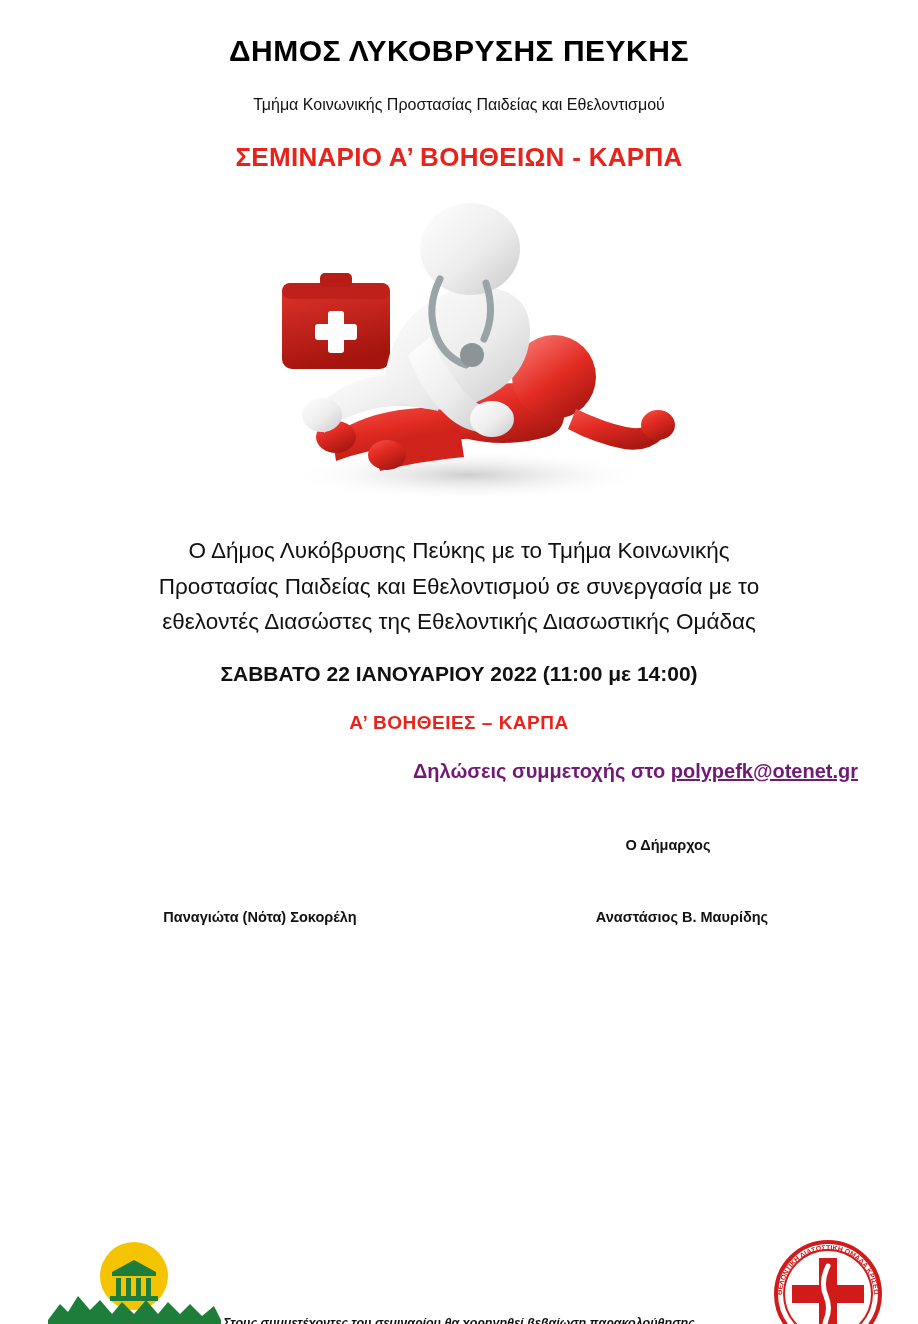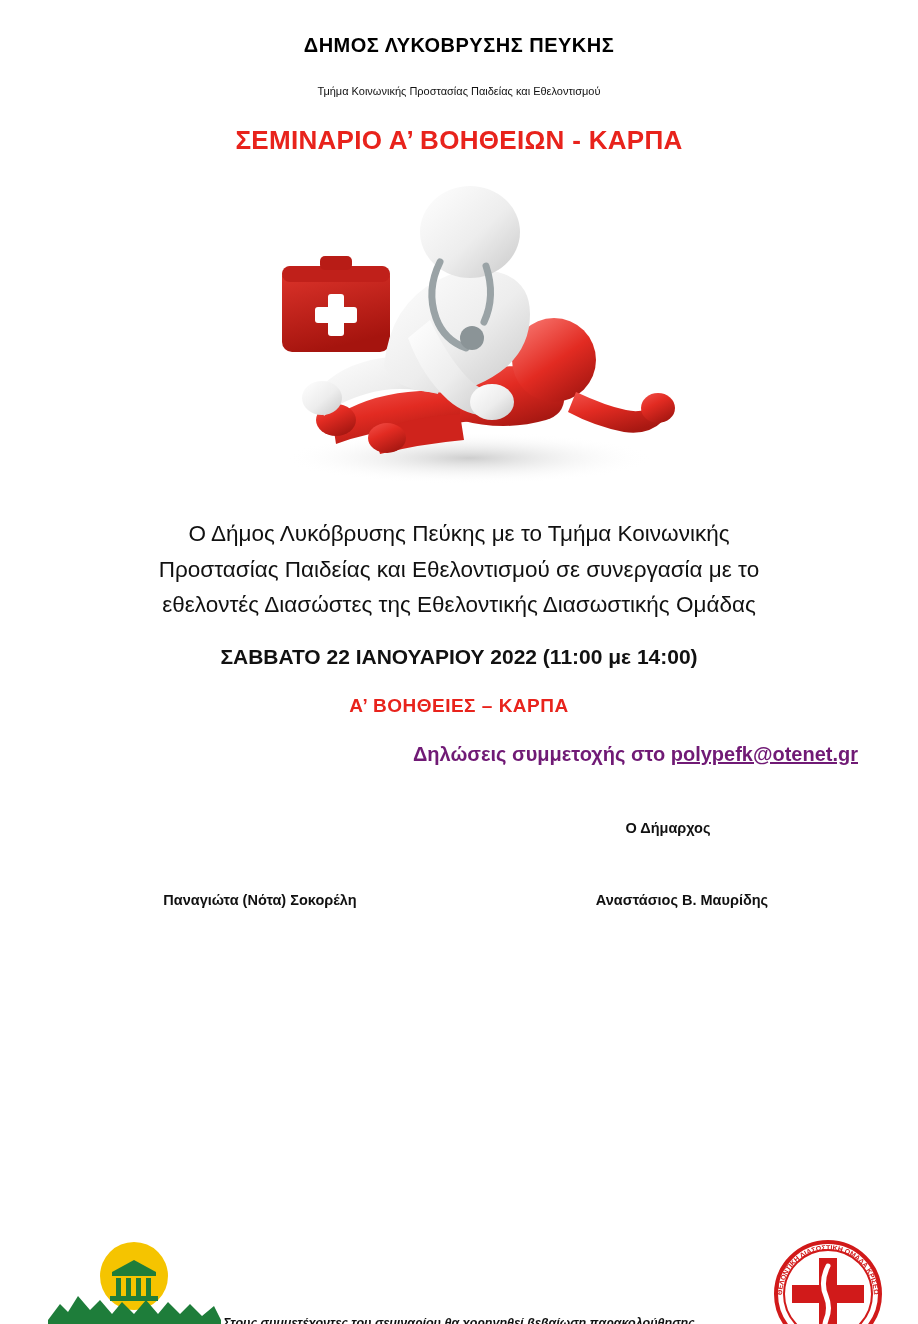--- a/index.html
+++ b/index.html
@@ -17,29 +17,29 @@
   }
   .page {
     position: relative;
     width: 918px;
     height: 1324px;
     box-sizing: border-box;
     padding: 0 60px;
   }
   .municipality-title {
     text-align: center;
-    font-size: 20px;
+    font-size: 30px;
     font-weight: bold;
     letter-spacing: 0.5px;
     color: #000000;
     margin-top: 34px;
   }
   .department-line {
     text-align: center;
-    font-size: 11px;
+    font-size: 16px;
     color: #111111;
     margin-top: 28px;
   }
   .seminar-title {
     text-align: center;
     font-size: 26px;
     font-weight: bold;
     color: #e8231c;
     margin-top: 28px;
     letter-spacing: 0.3px;

